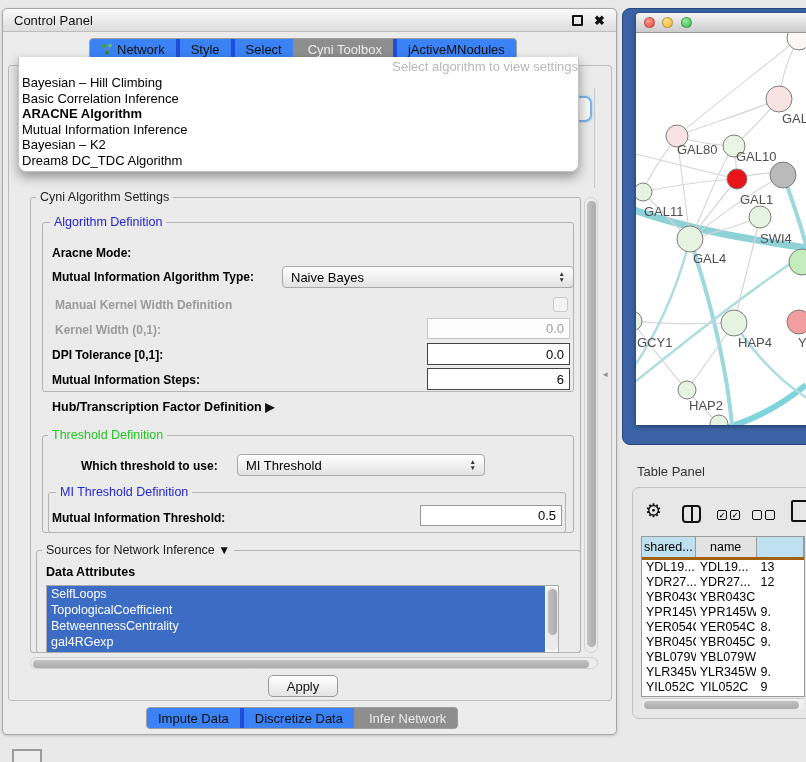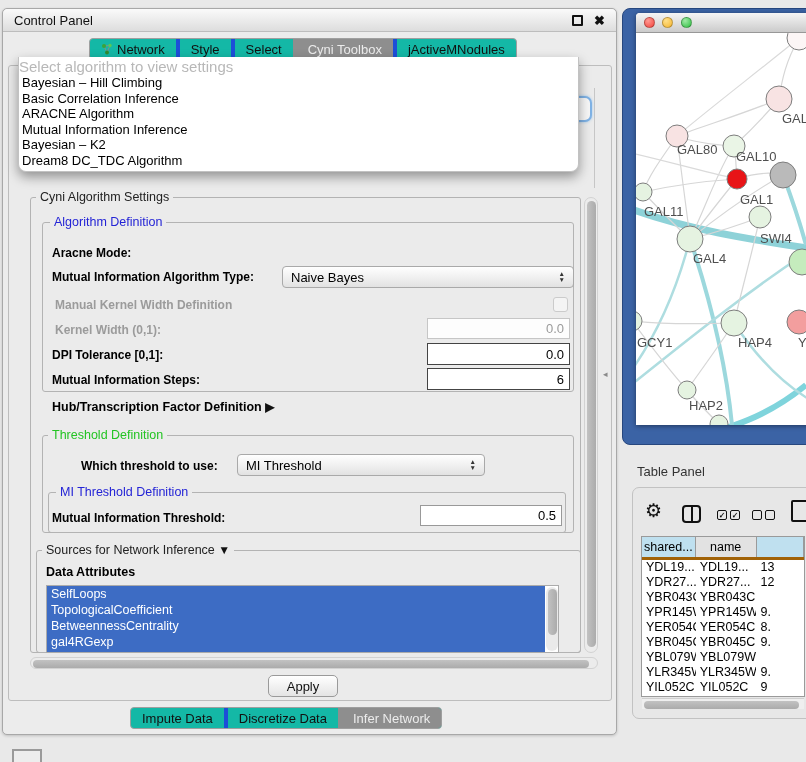--- a/index.html
+++ b/index.html
@@ -11,41 +11,41 @@
   .cp{position:absolute;left:2px;top:8px;width:615px;height:727px;background:#ececec;
       border:1px solid #a8a8a8;border-radius:5px;box-shadow:0 1px 3px rgba(0,0,0,.18)}
   .cp-titlebar{height:23px;background:linear-gradient(#fafafa,#dddddd);
       border-bottom:1px solid #bdbdbd;border-radius:5px 5px 0 0;
       display:flex;align-items:center;padding:0 11px;font-size:13px;color:#111}
   .cp-title{flex:0 0 auto}
   .cp-sp{flex:1}
   .float-ic{width:11px;height:11px;border:2px solid #111;border-radius:1px;margin-right:11px}
   .close-ic{font-size:13px;font-weight:bold;color:#111;line-height:11px}
 
-  .tabbar{position:absolute;display:inline-flex;background:#14b8a6;border:1px solid #9f9f9f;
+  .tabbar{position:absolute;display:inline-flex;background:#3b82f6;border:1px solid #9f9f9f;
       border-radius:4px;overflow:hidden;font-size:13px;height:22px}
   .tab{display:flex;align-items:center;gap:4px;padding:0 11px;white-space:nowrap;color:#111}
   .tab + .tab{border-left:4px solid #1d4ed8}
   .tab.active{background:#8e8e8e;color:#ececec;border-left-color:#8e8e8e}
 
   .content{position:absolute;left:8px;top:65px;width:604px;height:636px;background:#ebebeb;
       border:1px solid #bdbdbd;border-radius:3px}
 
   
   .combo-frag{position:absolute;left:556px;top:96px;width:36px;height:26px;background:#f7f7f7;
       border:2px solid #7fb2e5;border-radius:7px;box-shadow:0 0 3px #9cc6ec;z-index:2}
   .hidden-line{position:absolute;left:594px;top:88px;width:1px;height:100px;background:#c6c6c6;z-index:2}
 
   
   .dd{position:absolute;left:18px;top:57px;width:561px;height:115px;background:#fff;
       border:1px solid #c2c2c2;border-top:none;border-radius:0 0 8px 8px;
       box-shadow:0 5px 12px rgba(0,0,0,.38);z-index:10;padding-top:2px;overflow:hidden}
-  .dd-ph{font-size:15px;color:#b8b8b8;text-align:left;line-height:16px}
+  .dd-ph{font-size:13px;color:#b8b8b8;text-align:right;line-height:16px}
   .dd-item{font-size:13px;line-height:15.6px;padding-left:3px;color:#000;white-space:nowrap}
-  .dd-item.bold{font-weight:normal}
+  .dd-item.bold{font-weight:bold}
 
   
   .group{position:absolute;border:1px solid #b3b3b3;border-radius:3px}
   .glabel{position:absolute;background:#ebebeb;padding:0 4px;font-size:12.5px;line-height:14px;
       white-space:nowrap;z-index:1;color:#222}
   .glabel.blue{color:#2323d6}
   .glabel.green{color:#23c423}
   .lbl{position:absolute;font-size:12px;font-weight:bold;white-space:nowrap;color:#000}
   .lbl.dis{color:#9b9b9b}
 
@@ -249,21 +249,21 @@
         <div class="attr-item">BetweennessCentrality</div>
         <div class="attr-item">gal4RGexp</div>
       </div>
     <div class="attr-sb">
       <div class="thumb" style="left:1.5px;top:2px;width:9px;height:46px"></div>
     </div>
   </div>
 
   <div class="btn" style="left:268px;top:675px;width:70px;height:22px">Apply</div>
 
-  <div class="tabbar" style="left:130px;top:707px" id="bottom-tabbar">
+  <div class="tabbar" style="left:146px;top:707px" id="bottom-tabbar">
       <div class="tab">Impute Data</div>
       <div class="tab">Discretize Data</div>
       <div class="tab active">Infer Network</div>
     </div>
 
   <div class="divider-handle">◂</div>
 
   <div class="corner-widget"></div>
 
   <div class="net-frame"></div>

